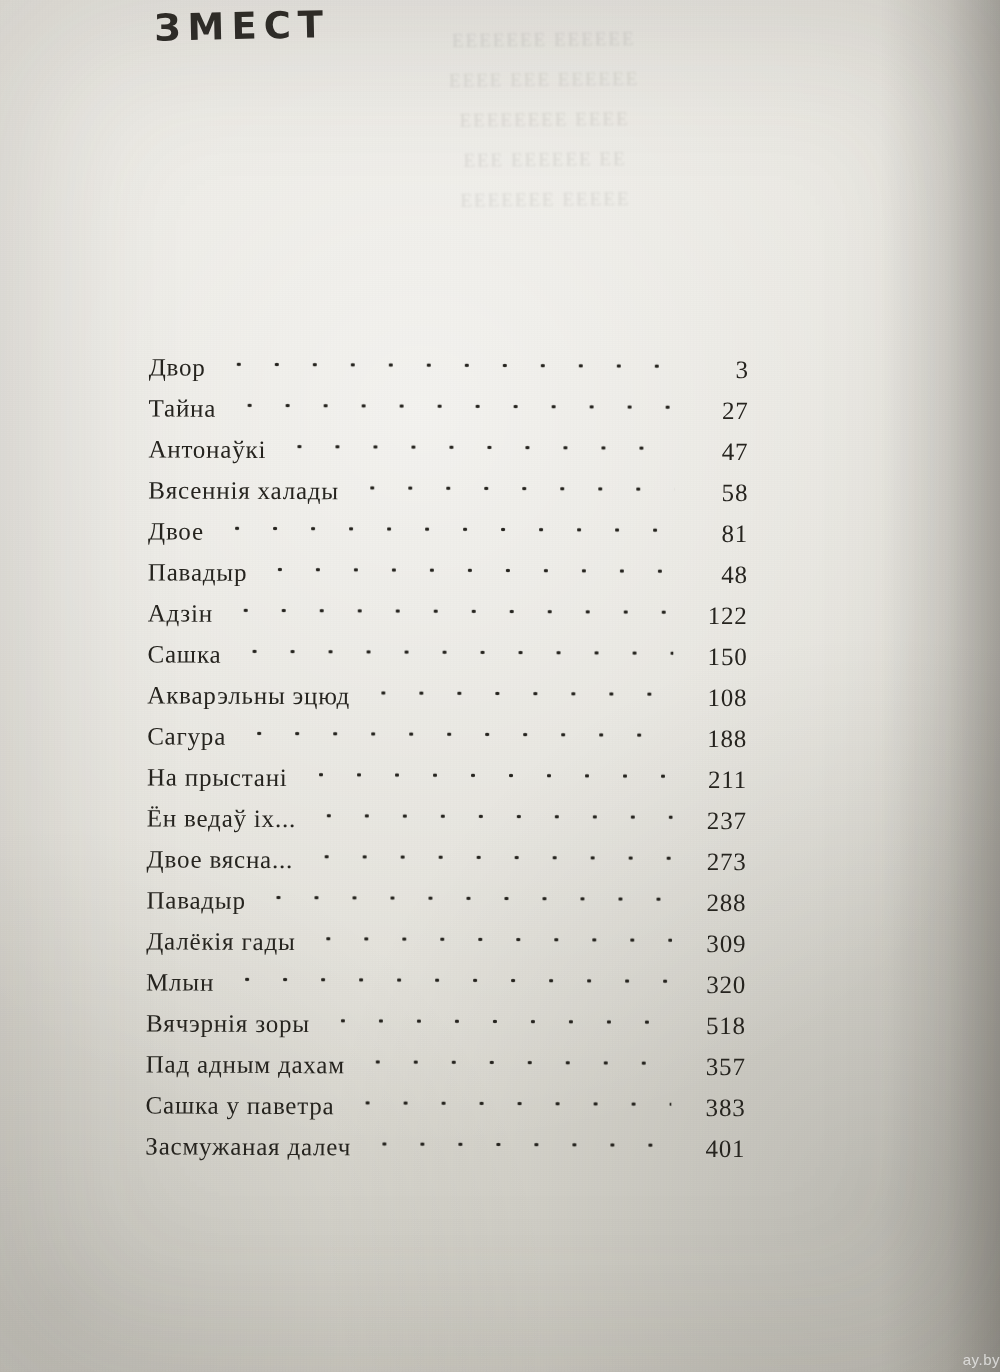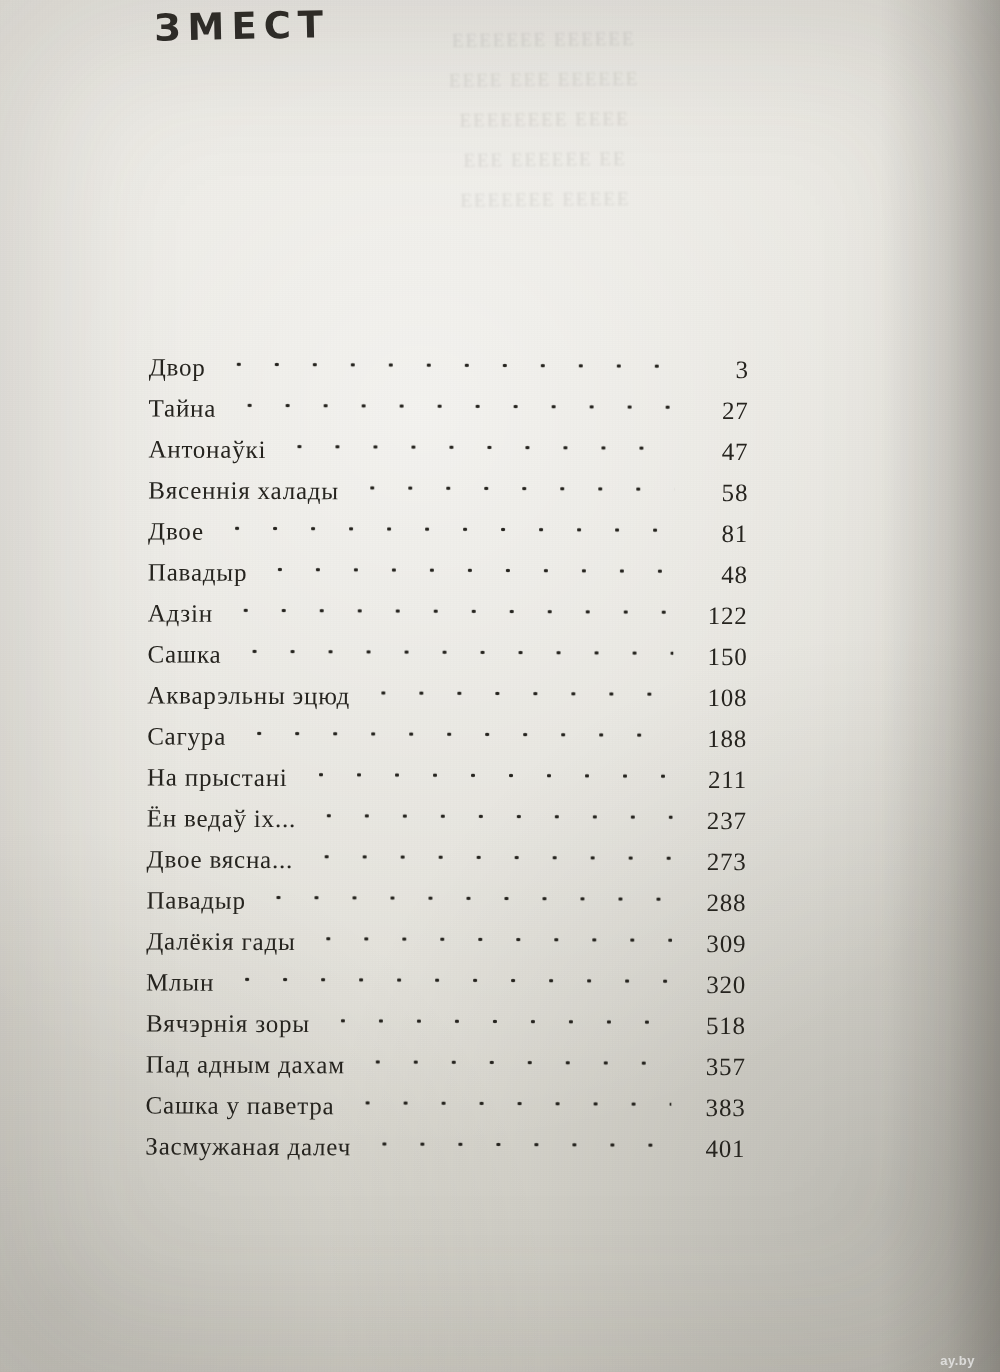--- a/index.html
+++ b/index.html
@@ -126,27 +126,26 @@
   
   #content-rot {
     position: absolute;
     inset: 0;
     transform: rotate(0.25deg);
     transform-origin: 50% 40%;
   }
 
   #watermark {
     position: absolute;
-    right: 25px;
+    right: 0;
     bottom: 4px;
     font-family: "Liberation Sans", sans-serif;
-    font-size: 13px;
+    font-size: 15px;
     color: rgba(240,240,240,0.75);
     letter-spacing: 0.5px;
-    font-weight: bold;
   }
 </style>
 </head>
 <body>
 
 <div id="page">
 
   <div id="showthrough">ЕЕЕЕЕЕЕ ЕЕЕЕЕЕ
 ЕЕЕЕ ЕЕЕ ЕЕЕЕЕЕ
 ЕЕЕЕЕЕЕЕ ЕЕЕЕ

